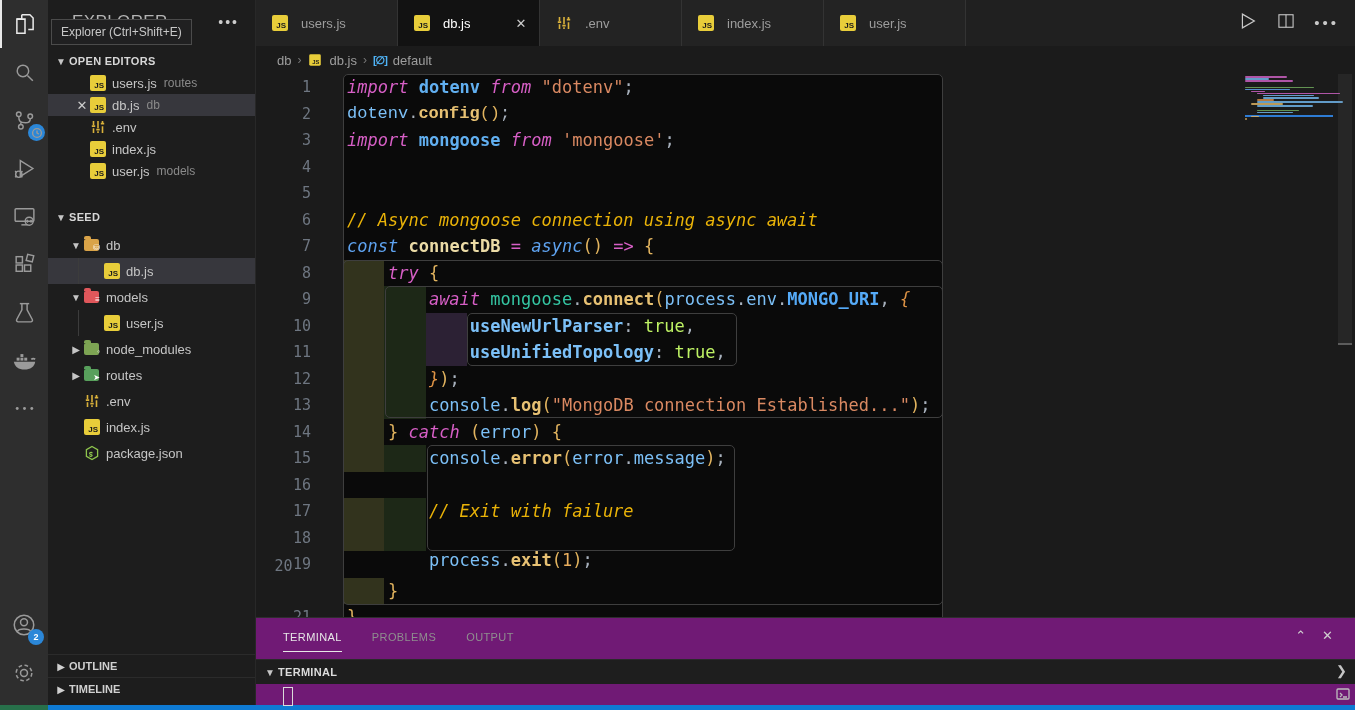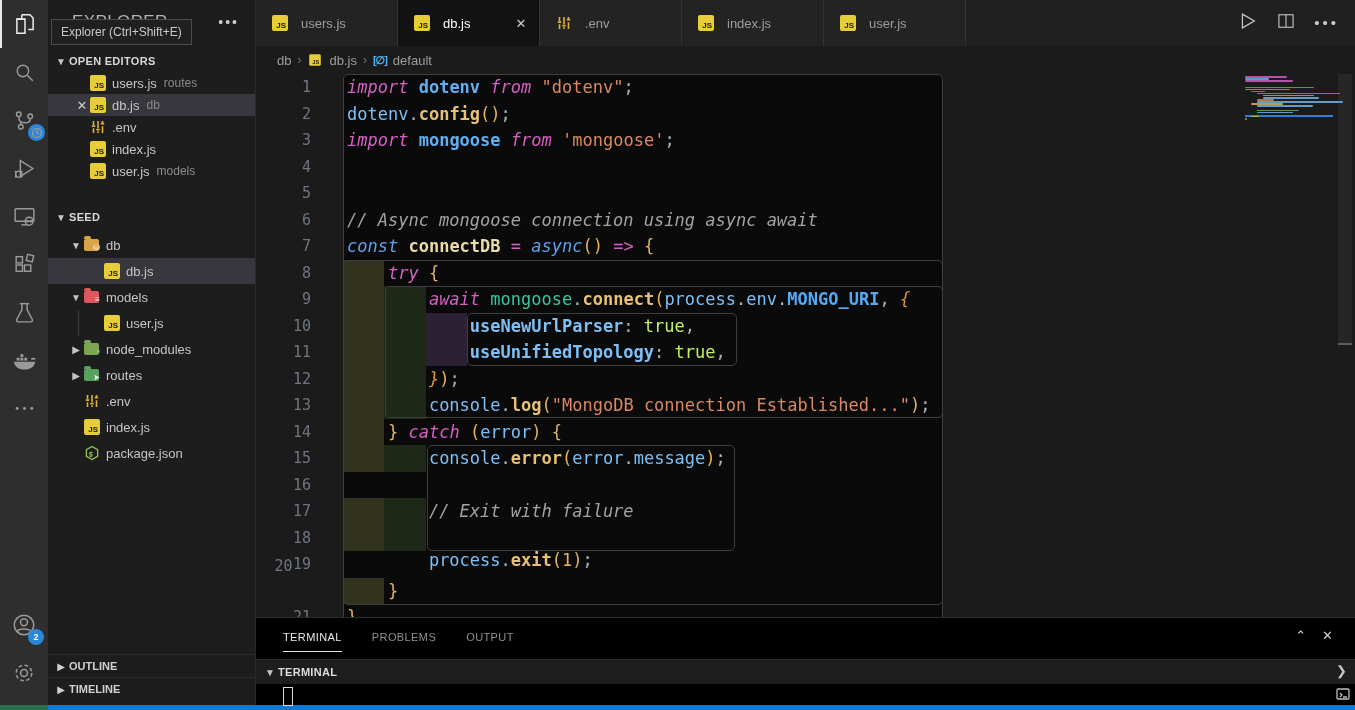--- a/index.html
+++ b/index.html
@@ -70,31 +70,31 @@
   #box-root { left:87px; top:0px; width:600px; height:600px; background:#0a0a0a; }
   .strip { position:absolute; }
   .gut { position:absolute; left:0; width:55px; text-align:right; color:#6e7681;
          font:15px/26.5px "DejaVu Sans Mono", monospace; }
   .cl { position:absolute; left:91px; white-space:pre; font:17px/26.5px "DejaVu Sans Mono", monospace; color:#d4d4d4;}
   .tk-kw{color:#d75fc6;font-style:italic} .tk-kb{color:#5ea2ef;font-style:italic}
   .tk-mod{color:#61aff0;font-weight:bold} .tk-var{color:#7cc0f7}
   .tk-fn{color:#e7c173;font-weight:bold}  .tk-fname{color:#ebdba6;font-weight:bold}
   .tk-teal{color:#35c7a4} .tk-const{color:#55aaf7;font-weight:bold}
   .tk-prop{color:#7cc0f7;font-weight:bold} .tk-bool{color:#bef264}
-  .tk-num{color:#e9ae5e} .tk-str{color:#da8962} .tk-com{color:#a3a3a3;font-style:italic}
+  .tk-num{color:#e9ae5e} .tk-str{color:#da8962} .tk-com{color:#eab308;font-style:italic}
   .tk-brace{color:#e2b45f} .tk-brace2{color:#de9345;font-style:italic}
   .tk-punc{color:#a9b2be} .tk-op{color:#d75fc6}
   #minimap { position:absolute; left:989px; top:0; width:88px; height:543px; }
   .mm-line { position:absolute; height:1.6px; border-radius:1px; }
   #mm-highlight { position:absolute; left:0; top:41px; width:88px; height:2px; background:#2e7cd4; }
   #scrollbar { position:absolute; left:1082px; top:0; width:14px; height:271px;
                background:rgba(140,140,140,.10); border-bottom:2px solid #5c5c5c; }
 
   
-  #panel { left:256px; top:617px; width:1099px; height:88px; background:#000000; border-top:1px solid #2e2e2e; z-index:10;}
+  #panel { left:256px; top:617px; width:1099px; height:88px; background:#701a75; border-top:1px solid #2e2e2e; z-index:10;}
   #panel-tabs { position:absolute; left:27px; top:0; height:38px; display:flex; gap:30px; align-items:center; }
   .ptab { font-size:11px; letter-spacing:.4px; color:#8f8f8f; position:relative; height:100%;
           display:flex; align-items:center; }
   .ptab.active { color:#e7e7e7; }
   .ptab.active:after { content:""; position:absolute; left:0; right:0; bottom:4px; height:1px; background:#e7e7e7; }
   #panel-actions { position:absolute; right:22px; top:10px; display:flex; gap:16px; color:#cfcfcf; font-size:13px;}
   #panel-section { position:absolute; left:0; top:41px; width:100%; height:25px; background:#1e1e1e;
                    border-top:1px solid #2a2a2a; display:flex; align-items:center; }
   #panel-section .chev { width:16px; margin-left:6px; color:#c5c5c5; font-size:10px; text-align:center;}
   #panel-section .lbl { font-size:11px; font-weight:bold; color:#dcdcdc; letter-spacing:.3px; }
@@ -457,21 +457,21 @@
           <div class="gut" style="top: 371px;">15</div>
           <div class="gut" style="top: 397.5px;">16</div>
           <div class="gut" style="top: 424px;">17</div>
           <div class="gut" style="top: 450.5px;">18</div>
           <div class="gut" style="top: 477px;">19</div>
           <div class="gut" style="top: 479px; text-align: center;">20</div>
           <div class="gut" style="top: 530px;">21</div>
         </div>
       <div id="code-lines">
           <div class="cl" style="top: 0px;"><span class="tk-kw">import</span><span class="tk-plain"> </span><span class="tk-mod">dotenv</span><span class="tk-plain"> </span><span class="tk-kw">from</span><span class="tk-plain"> </span><span class="tk-str">"dotenv"</span><span class="tk-punc">;</span></div>
-          <div class="cl" style="top: 26.5px;"><span class="tk-var">dotenv</span><span class="tk-punc">.</span><span class="tk-fn">config</span><span class="tk-brace">()</span><span class="tk-punc">;</span></div>
+          <div class="cl" style="top: 26.5px; font-family: Liberation Mono, monospace;"><span class="tk-var">dotenv</span><span class="tk-punc">.</span><span class="tk-fn">config</span><span class="tk-brace">()</span><span class="tk-punc">;</span></div>
           <div class="cl" style="top: 53px;"><span class="tk-kw">import</span><span class="tk-plain"> </span><span class="tk-mod">mongoose</span><span class="tk-plain"> </span><span class="tk-kw">from</span><span class="tk-plain"> </span><span class="tk-str">'mongoose'</span><span class="tk-punc">;</span></div>
           <div class="cl" style="top: 79.5px;"></div>
           <div class="cl" style="top: 106px;"></div>
           <div class="cl" style="top: 132.5px;"><span class="tk-com">// Async mongoose connection using async await</span></div>
           <div class="cl" style="top: 159px;"><span class="tk-kb">const</span><span class="tk-plain"> </span><span class="tk-fname">connectDB</span><span class="tk-plain"> </span><span class="tk-op">=</span><span class="tk-plain"> </span><span class="tk-kb">async</span><span class="tk-brace">()</span><span class="tk-plain"> </span><span class="tk-op">=&gt;</span><span class="tk-plain"> </span><span class="tk-brace">{</span></div>
           <div class="cl" style="top: 185.5px;"><span class="tk-plain">    </span><span class="tk-kw">try</span><span class="tk-plain"> </span><span class="tk-brace">{</span></div>
           <div class="cl" style="top: 212px;"><span class="tk-plain">        </span><span class="tk-kw">await</span><span class="tk-plain"> </span><span class="tk-teal">mongoose</span><span class="tk-punc">.</span><span class="tk-fn">connect</span><span class="tk-brace">(</span><span class="tk-var">process</span><span class="tk-punc">.</span><span class="tk-var">env</span><span class="tk-punc">.</span><span class="tk-const">MONGO_URI</span><span class="tk-punc">,</span><span class="tk-plain"> </span><span class="tk-brace2">{</span></div>
           <div class="cl" style="top: 238.5px;"><span class="tk-plain">            </span><span class="tk-prop">useNewUrlParser</span><span class="tk-punc">:</span><span class="tk-plain"> </span><span class="tk-bool">true</span><span class="tk-punc">,</span></div>
           <div class="cl" style="top: 265px;"><span class="tk-plain">            </span><span class="tk-prop">useUnifiedTopology</span><span class="tk-punc">:</span><span class="tk-plain"> </span><span class="tk-bool">true</span><span class="tk-punc">,</span></div>
           <div class="cl" style="top: 291.5px;"><span class="tk-plain">        </span><span class="tk-brace2">}</span><span class="tk-brace">)</span><span class="tk-punc">;</span></div>

